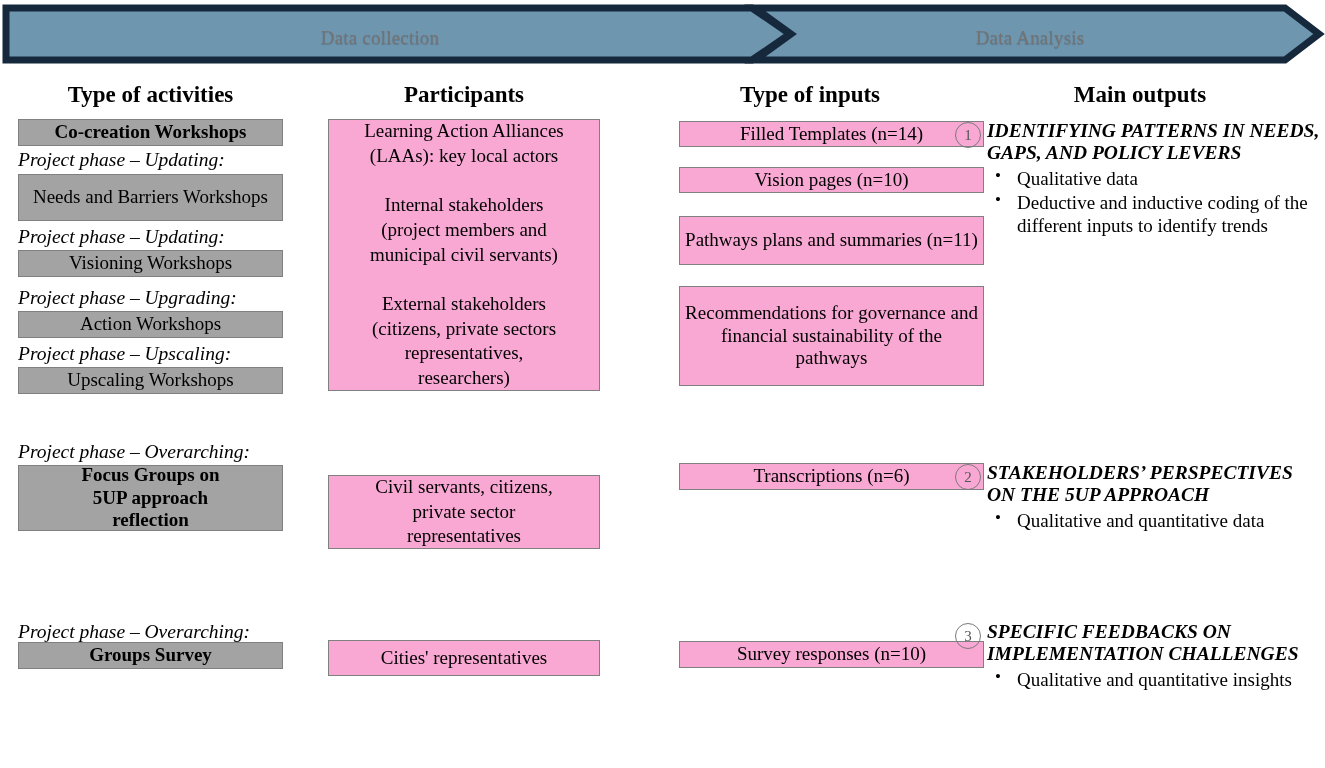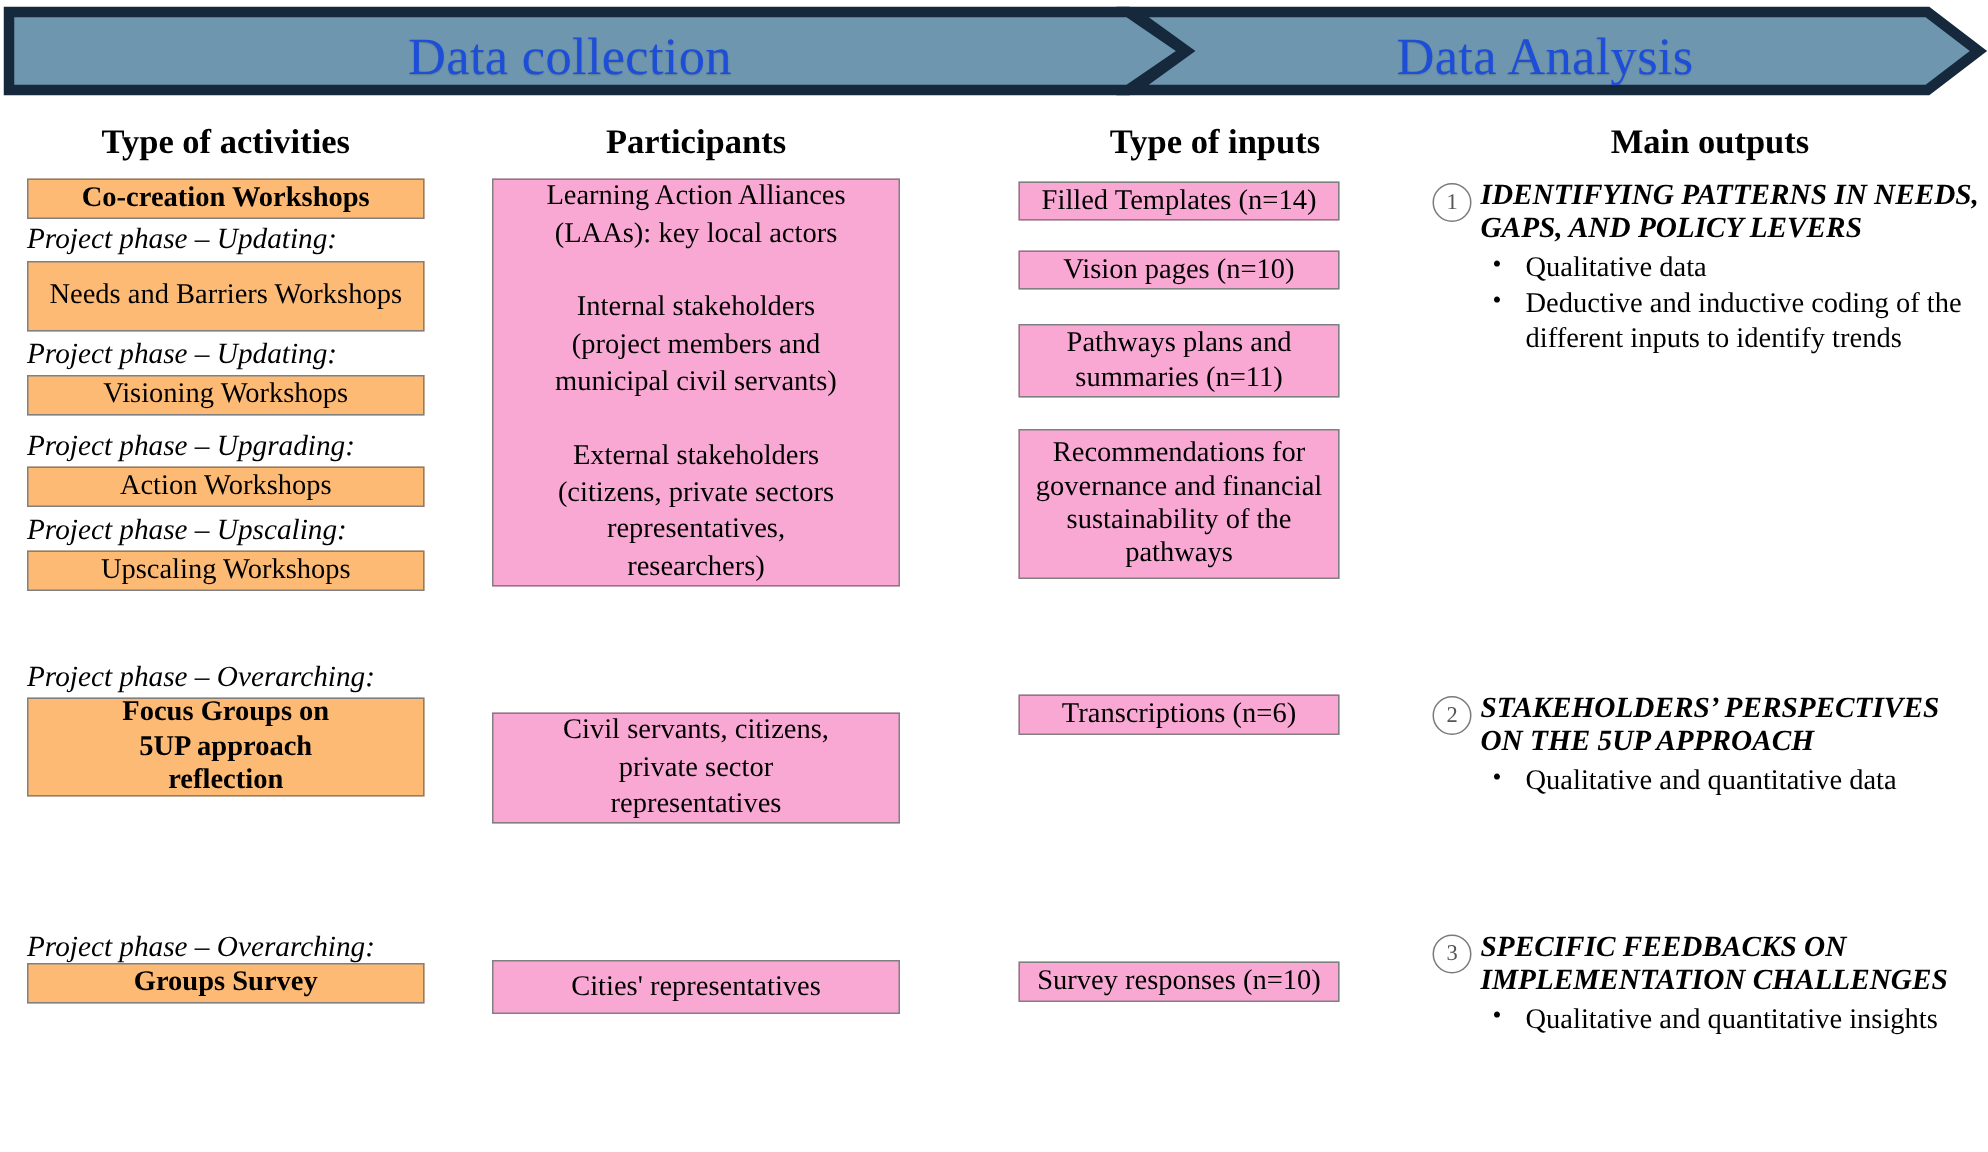--- a/index.html
+++ b/index.html
@@ -27,22 +27,22 @@
     height: 60px;
   }
   .banner svg { display: block; }
   .banner-label {
     position: absolute;
     top: 0;
     height: 68px;
     display: flex;
     align-items: center;
     justify-content: center;
-    color: #1d4ed8;
-    font-size: 35px;
+    color: #737373;
+    font-size: 19px;
     letter-spacing: 0.2px;
     text-shadow: 0 1px 1px rgba(0,0,0,0.18);
   }
   .banner-label.left  { left: 10px;  width: 740px; }
   .banner-label.right { left: 770px; width: 520px; }
 
   
   .col-header {
     position: absolute;
     top: 80px;
@@ -64,39 +64,39 @@
     border: 1px solid #808080;
     background: #f9a8d4;
     display: flex;
     align-items: center;
     justify-content: center;
     text-align: center;
     font-size: 19px;
     line-height: 1.18;
     padding: 2px 4px;
   }
-  .box.shaded { background: #fdba74; }
+  .box.shaded { background: #a3a3a3; }
   .box.bold   { font-weight: bold; }
 
   
   .act-box { left: 18px; width: 265px; }
   .phase-label {
     position: absolute;
     left: 18px;
     font-style: italic;
     font-size: 19.5px;
     white-space: nowrap;
     line-height: 1;
   }
 
   
   .part-box { left: 328px; width: 272px; }
 
   
-  .inp-box { left: 679px; width: 214px; }
+  .inp-box { left: 679px; width: 305px; }
 
   
   .output-block {
     position: absolute;
     left: 955px;
     width: 370px;
   }
   .out-row {
     display: flex;
     align-items: flex-start;

